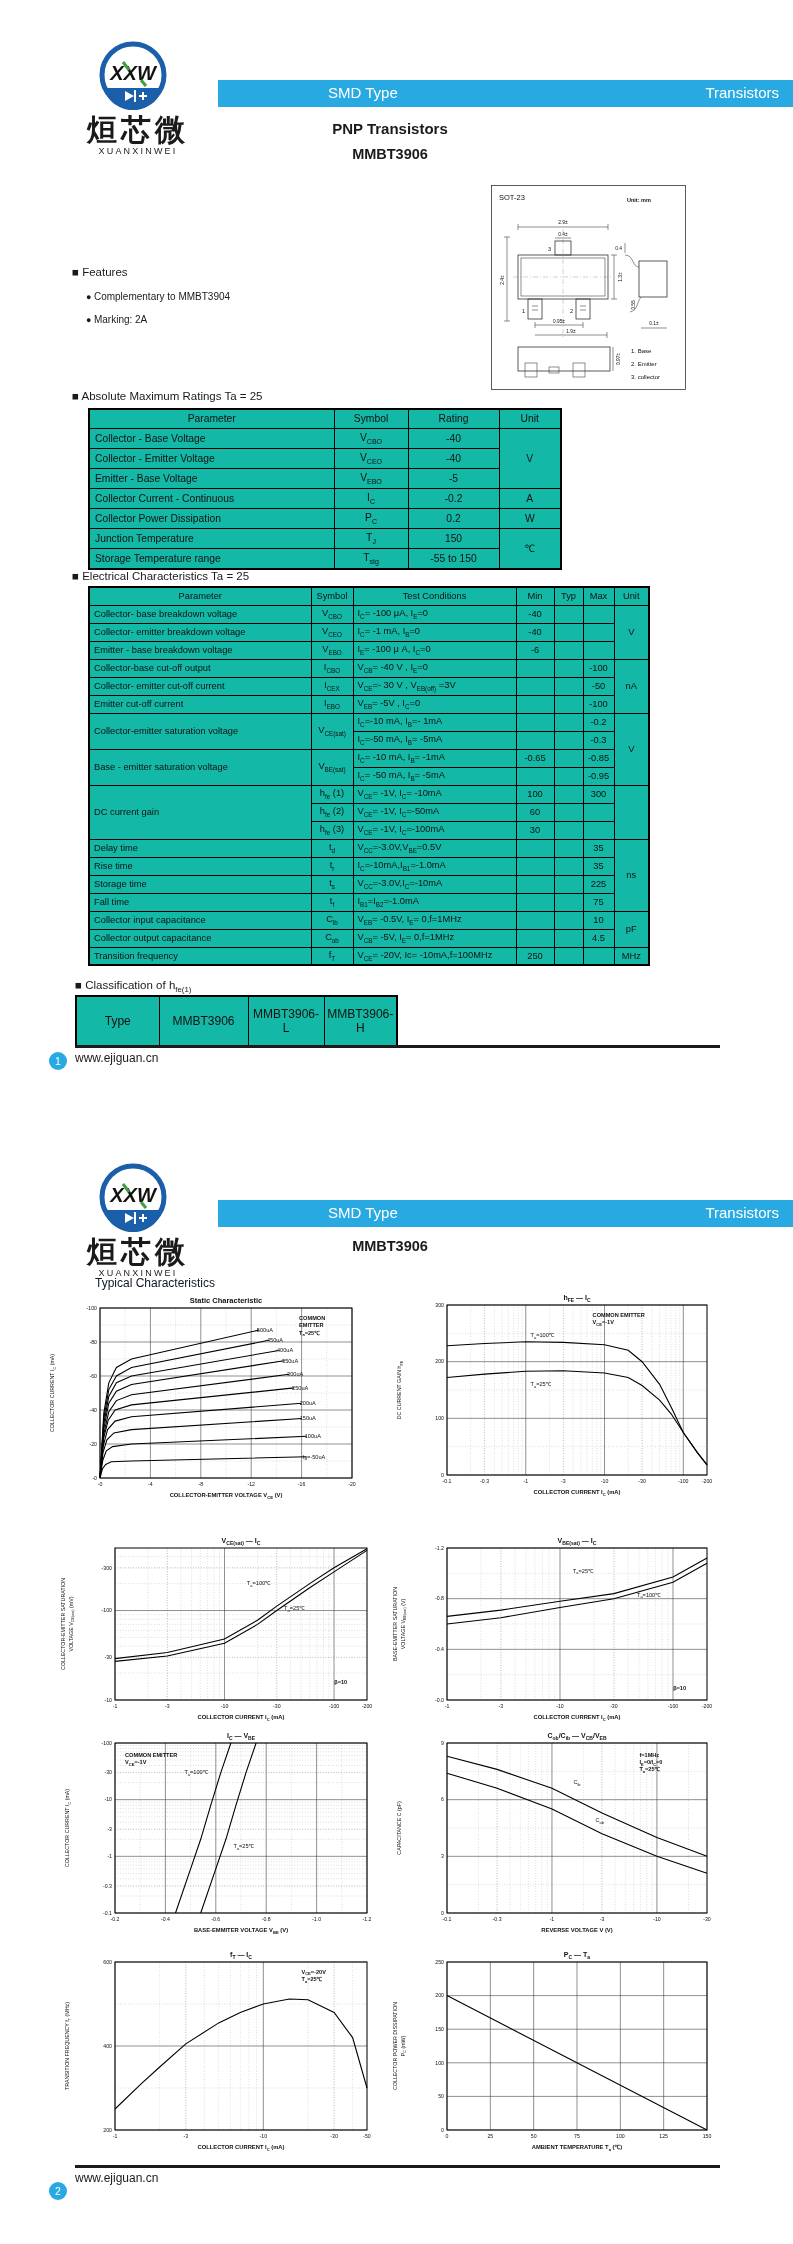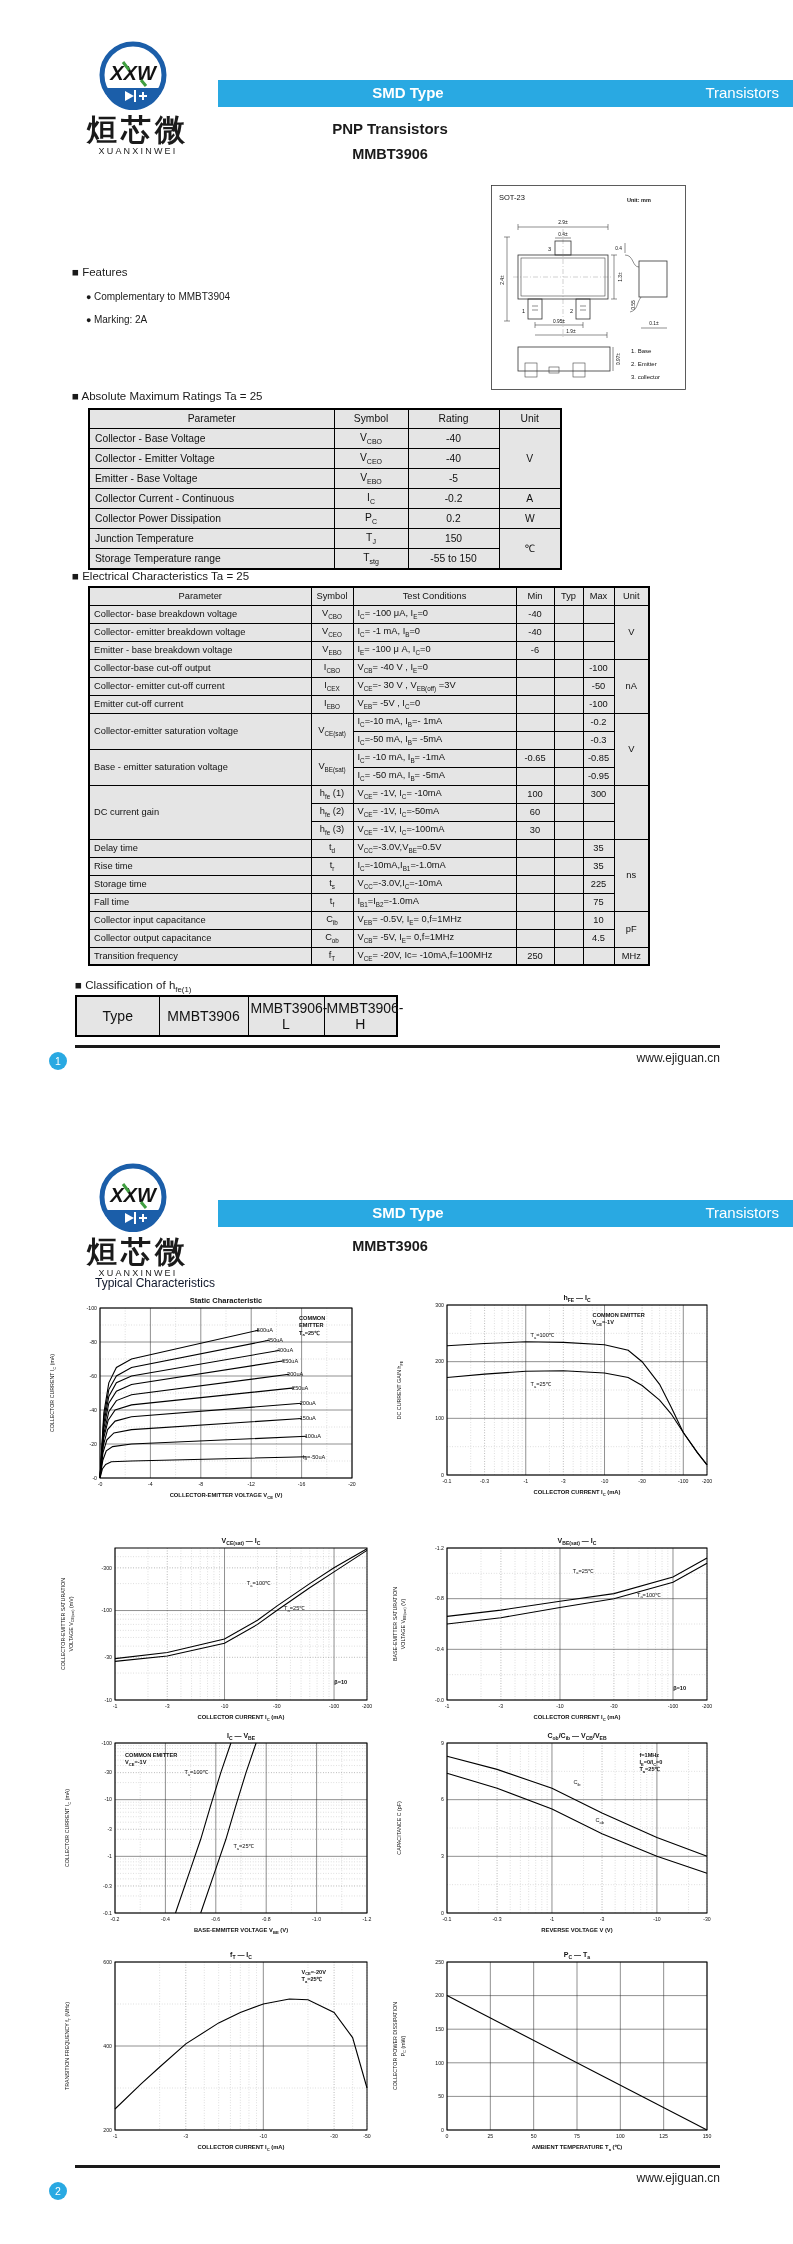--- a/index.html
+++ b/index.html
@@ -1,48 +1,48 @@
 <!DOCTYPE html>
 <html><head>
 <meta charset="utf-8">
 <style>
   *{margin:0;padding:0;box-sizing:border-box}
   html,body{background:#fff}
   body{font-family:"Liberation Sans",sans-serif;color:#111}
   #doc{position:relative;width:793px;height:2244px;background:#fff;overflow:hidden}
   .abs{position:absolute}
   .banner{position:absolute;left:218px;width:575px;height:27px;background:#29a9e2}
-  .banner .bl{position:absolute;left:110px;width:160px;top:4px;text-align:center;color:#fff;font-size:15px;font-weight:bold}
+  .banner .bl{position:absolute;left:110px;width:160px;top:4px;text-align:left;color:#fff;font-size:15px;font-weight:normal}
   .banner .br{position:absolute;right:14px;top:4px;color:#fff;font-size:15px;font-weight:normal}
   .doc-title{position:absolute;left:240px;width:300px;text-align:center;font-weight:bold;font-size:15px;color:#1a1a1a}
   .part-no{position:absolute;left:240px;width:300px;text-align:center;font-weight:bold;font-size:14.5px;color:#1a1a1a}
   .cn{position:absolute;left:78px;width:120px;text-align:center;font-size:30px;font-weight:bold;letter-spacing:4px;color:#1a1a1a;white-space:nowrap}
   .en{position:absolute;left:78px;width:120px;text-align:center;font-size:9px;letter-spacing:2.2px;color:#222;white-space:nowrap}
   .sec{position:absolute;font-size:11.5px;color:#1a1a1a}
   .sec::before{content:"■ "}
   .feat-item{position:absolute;font-size:10px;color:#1a1a1a}
   .feat-item::before{content:"●  ";font-size:9px}
-  table{border-collapse:collapse;table-layout:fixed;position:absolute;background:#e5e5e5}
+  table{border-collapse:collapse;table-layout:fixed;position:absolute;background:#14b8a6}
   table,th,td{border:1px solid #000}
   table{border-width:2px}
   th{font-weight:normal;text-align:center}
   .amr{left:88px;top:408px;width:472px}
   .amr th,.amr td{font-size:10.3px;padding:3px 5px;height:19px}
   .ec{left:88px;top:586px;width:560px}
   .ec th,.ec td{font-size:9.3px;padding:1px 4px;height:18px;overflow:hidden;white-space:nowrap}
   .cls{left:75px;top:995px;width:321px}
-  .cls th,.cls td{font-size:14px;padding:3px 2px;height:25px;text-align:center}
+  .cls th,.cls td{font-size:12px;padding:10px 2px;height:25px;text-align:center}
   .c{text-align:center}
   sub{font-size:0.68em}
   .chart{position:absolute}
   svg text{font-family:"Liberation Sans",sans-serif;fill:#111}
   .pkgline{stroke:#444;stroke-width:0.6;fill:none}
   .pkgrect{stroke:#333;stroke-width:0.8;fill:none}
   .footline{position:absolute;left:75px;width:645px;height:3px;background:#1a1a1a}
-  .footurl{position:absolute;left:75px;width:645px;text-align:right;font-size:12px;color:#1a1a1a}
+  .footurl{position:absolute;left:75px;width:645px;text-align:left;font-size:12px;color:#1a1a1a}
   .badge{position:absolute;left:49px;width:18px;height:18px;border-radius:50%;background:#29a9e2;color:#fff;font-size:10.5px;line-height:18px;text-align:center}
   .typch{position:absolute;left:95px;font-size:12px;color:#0f172a}
 </style>
 </head>
 <body>
 
 <div id="doc">
 
   <svg class="abs" style="left:97px;top:40px" width="72" height="72" viewBox="0 0 72 72">
     <circle cx="36" cy="35" r="31" fill="#fff" stroke="#1b5ea9" stroke-width="5"></circle>

